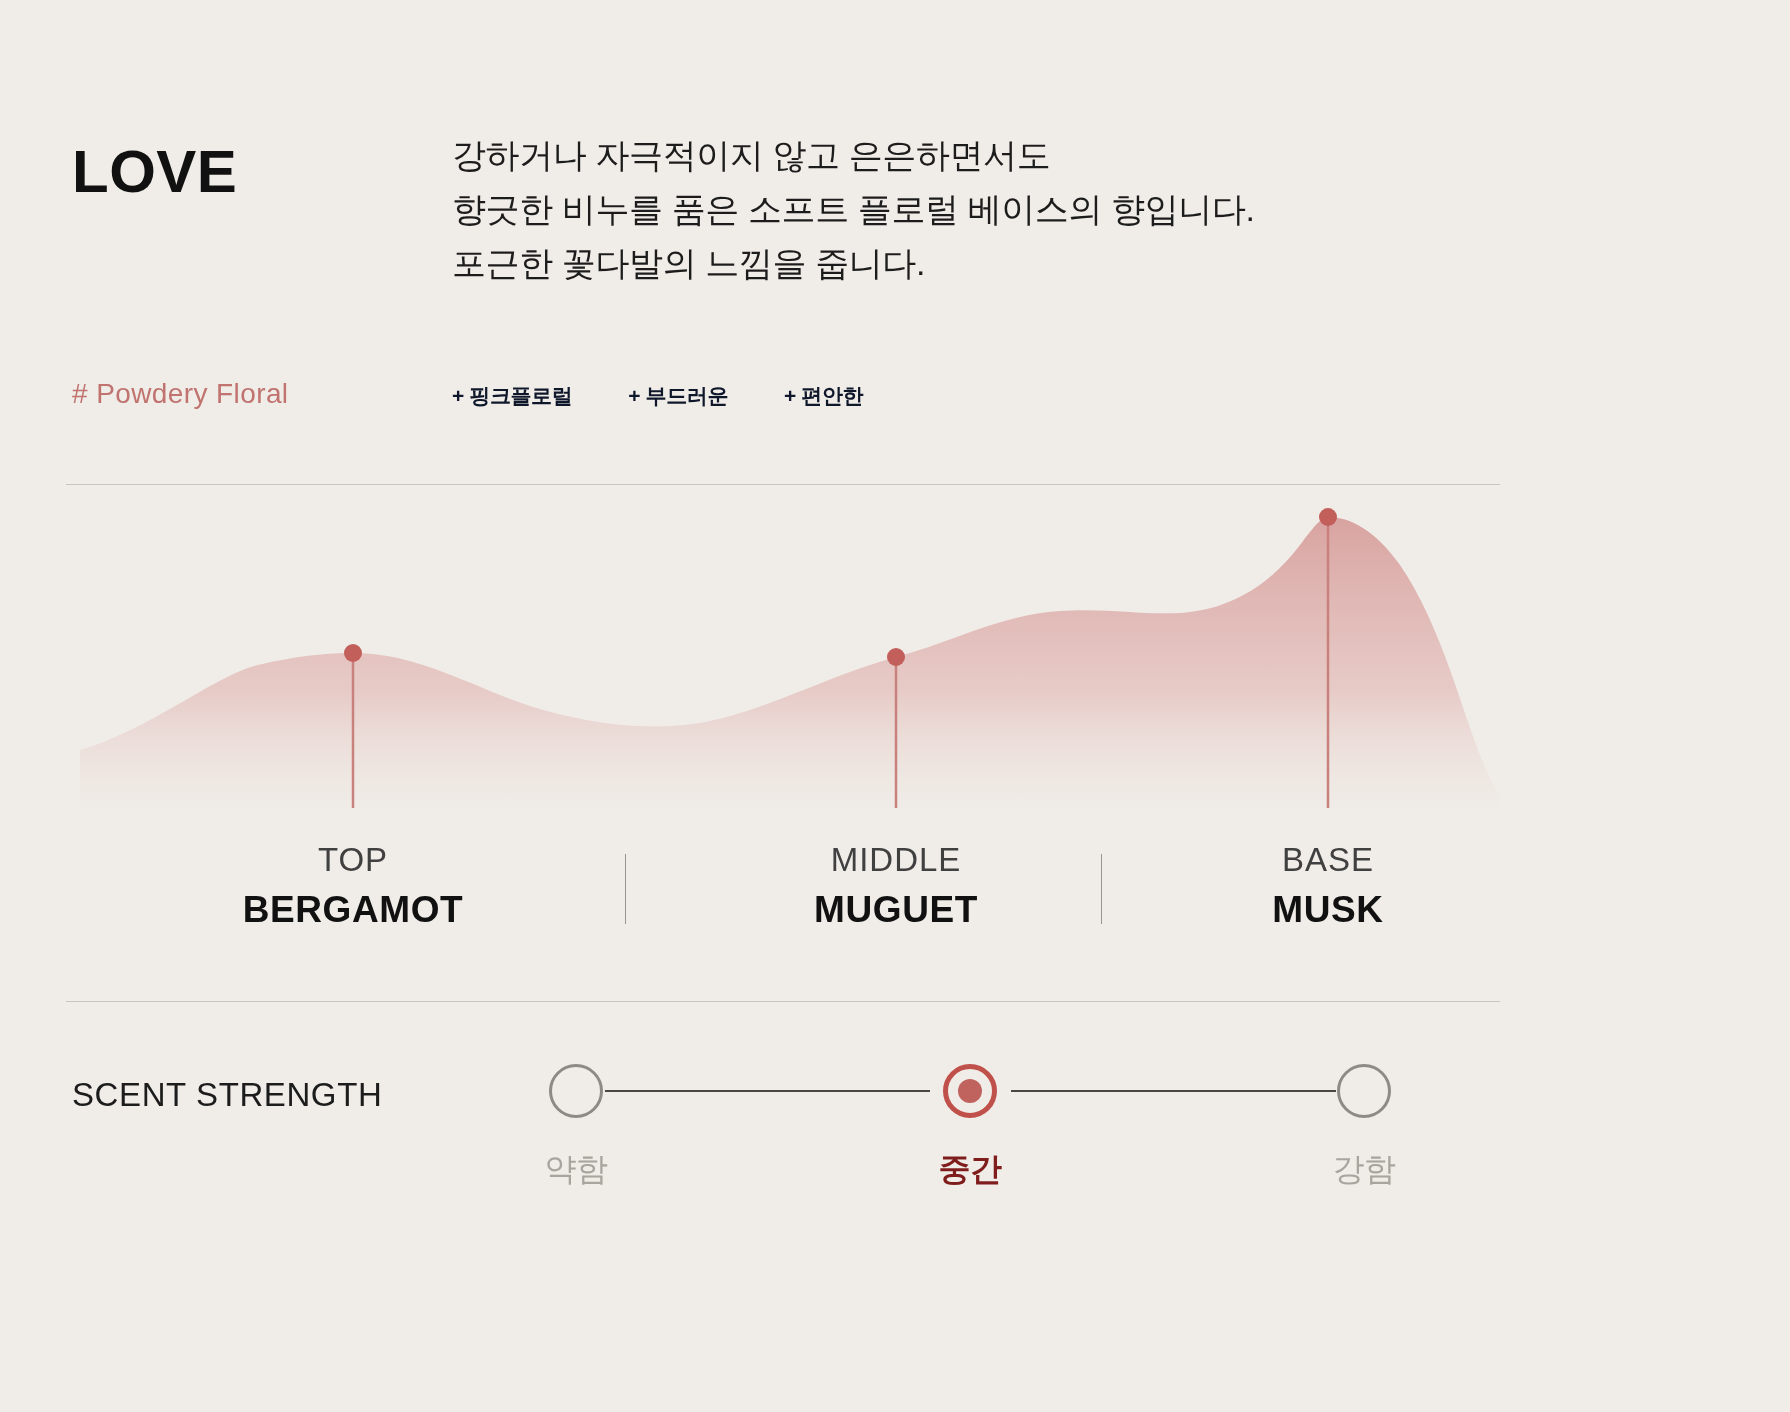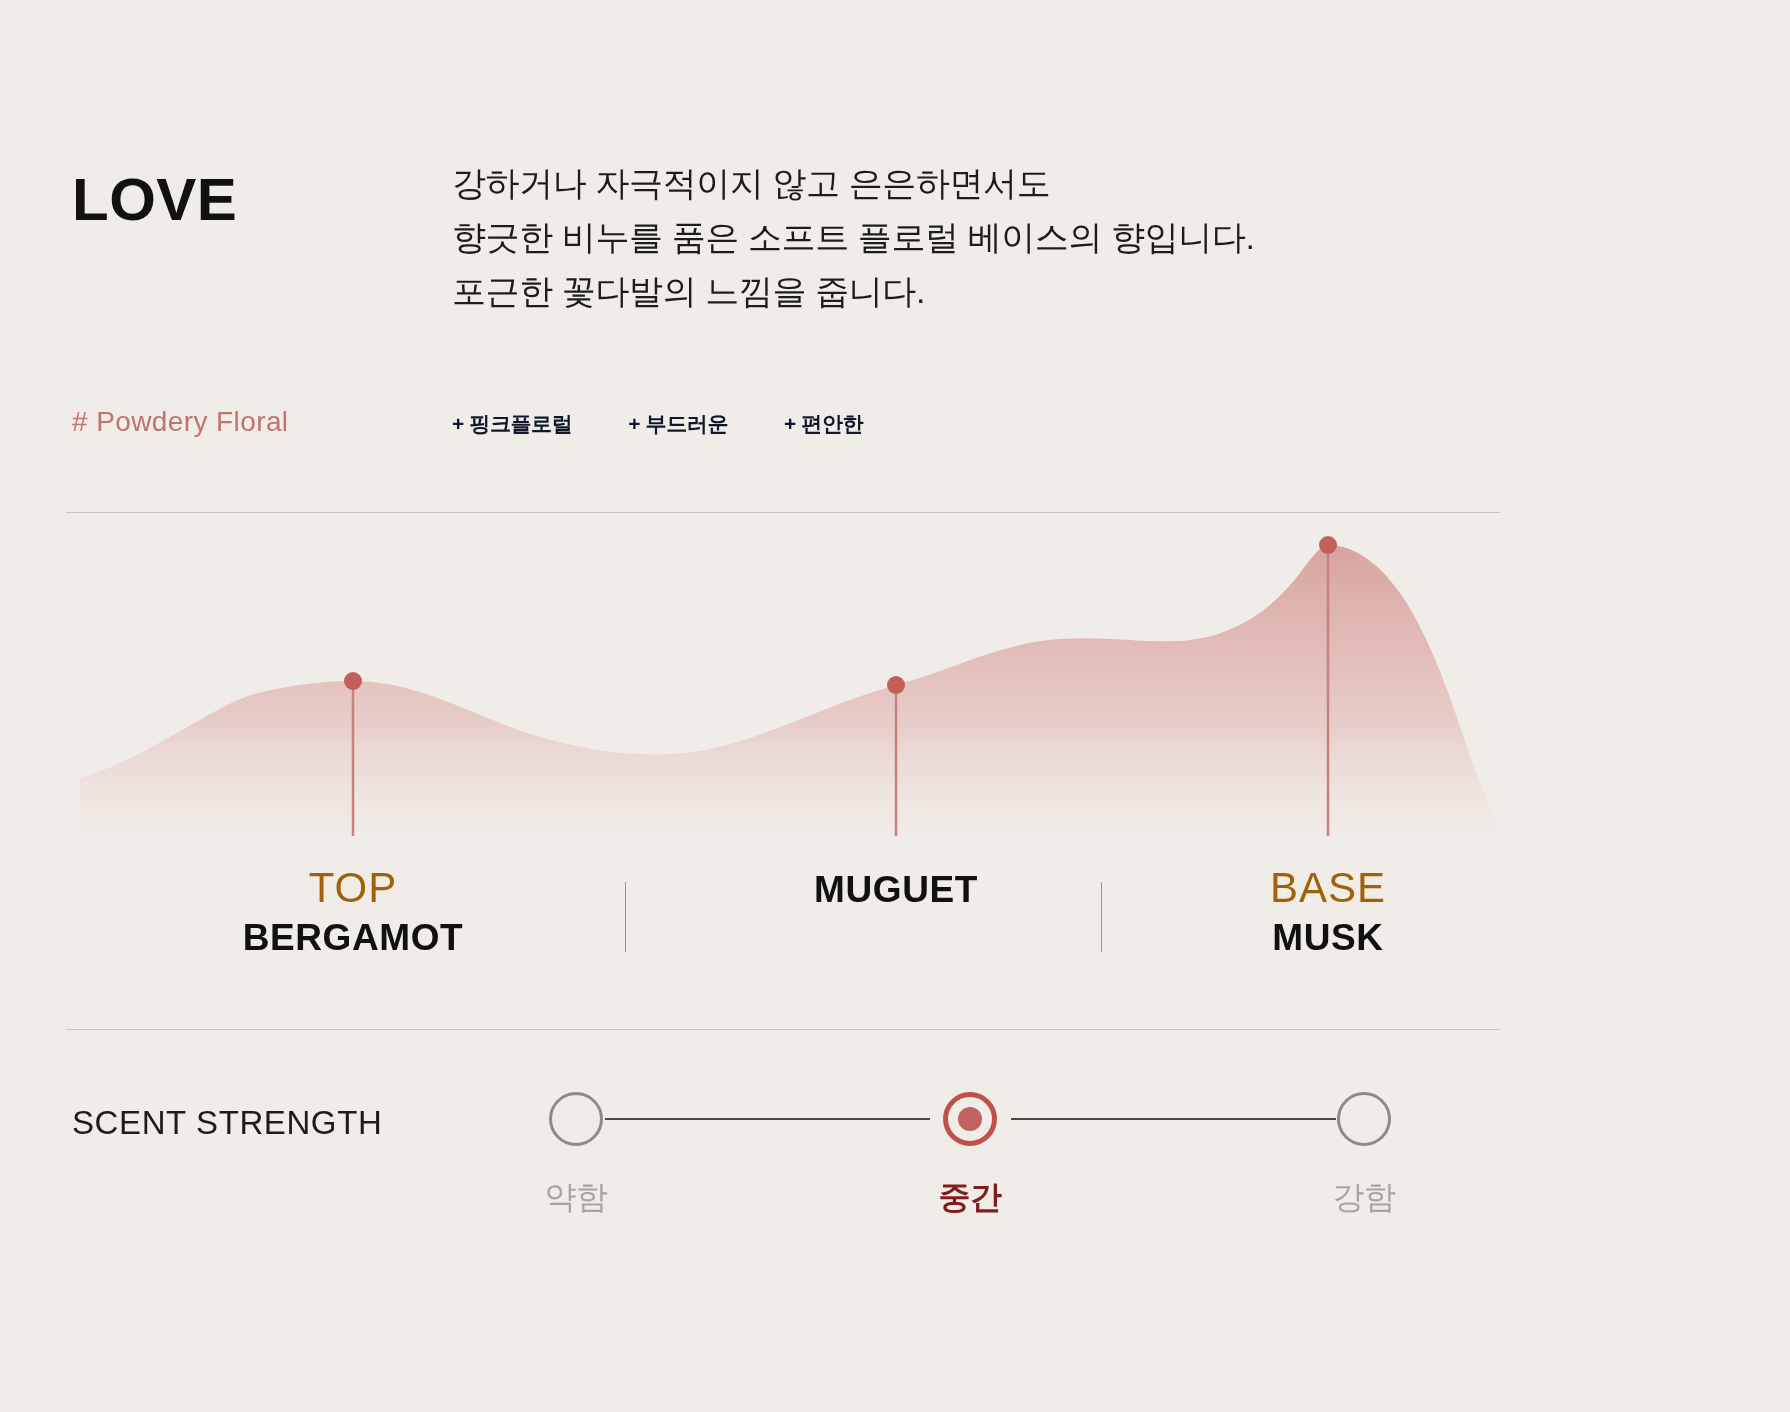--- a/index.html
+++ b/index.html
@@ -12,21 +12,20 @@
     background: #f0ede8;
     font-family: "Liberation Sans", "DejaVu Sans", sans-serif;
     color: #1a1a1a;
     overflow: hidden;
     position: relative;
   }
 
   .page {
     position: absolute;
     inset: 0;
-    margin-top: 28px;
   }
 
   
   .header {
     position: absolute;
     left: 72px;
     top: 128px;
     width: 1646px;
     display: flex;
     align-items: flex-start;
@@ -108,24 +107,24 @@
     width: 1434px;
     height: 130px;
   }
   .note {
     position: absolute;
     text-align: center;
     width: 360px;
     top: 0;
   }
   .note-stage {
-    font-size: 42px;
+    font-size: 33px;
     font-weight: 400;
     letter-spacing: 1px;
-    color: #a16207;
+    color: #404040;
     line-height: 48px;
   }
   .note-name {
     font-size: 37px;
     font-weight: 700;
     letter-spacing: 0.6px;
     color: #111111;
     line-height: 52px;
   }
   .note-tick {
@@ -267,20 +266,21 @@
     </svg>
   </div>
 
   <div class="notes">
     <div class="note" style="left:107px;">
       <div class="note-stage">TOP</div>
       <div class="note-name">BERGAMOT</div>
     </div>
     <div class="note-tick" style="left:559px;"></div>
     <div class="note" style="left:650px;">
+      <div class="note-stage">MIDDLE</div>
       <div class="note-name">MUGUET</div>
     </div>
     <div class="note-tick" style="left:1035px;"></div>
     <div class="note" style="left:1082px;">
       <div class="note-stage">BASE</div>
       <div class="note-name">MUSK</div>
     </div>
   </div>
 
   <div class="strength">

